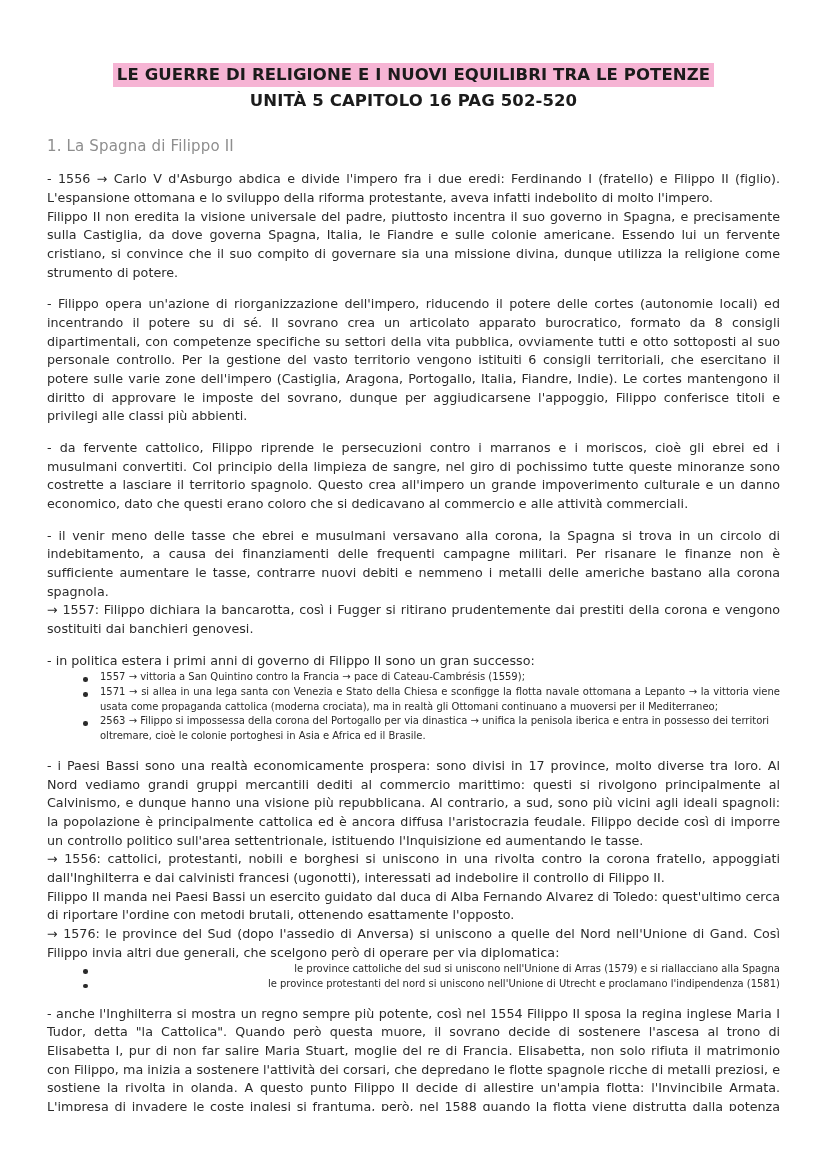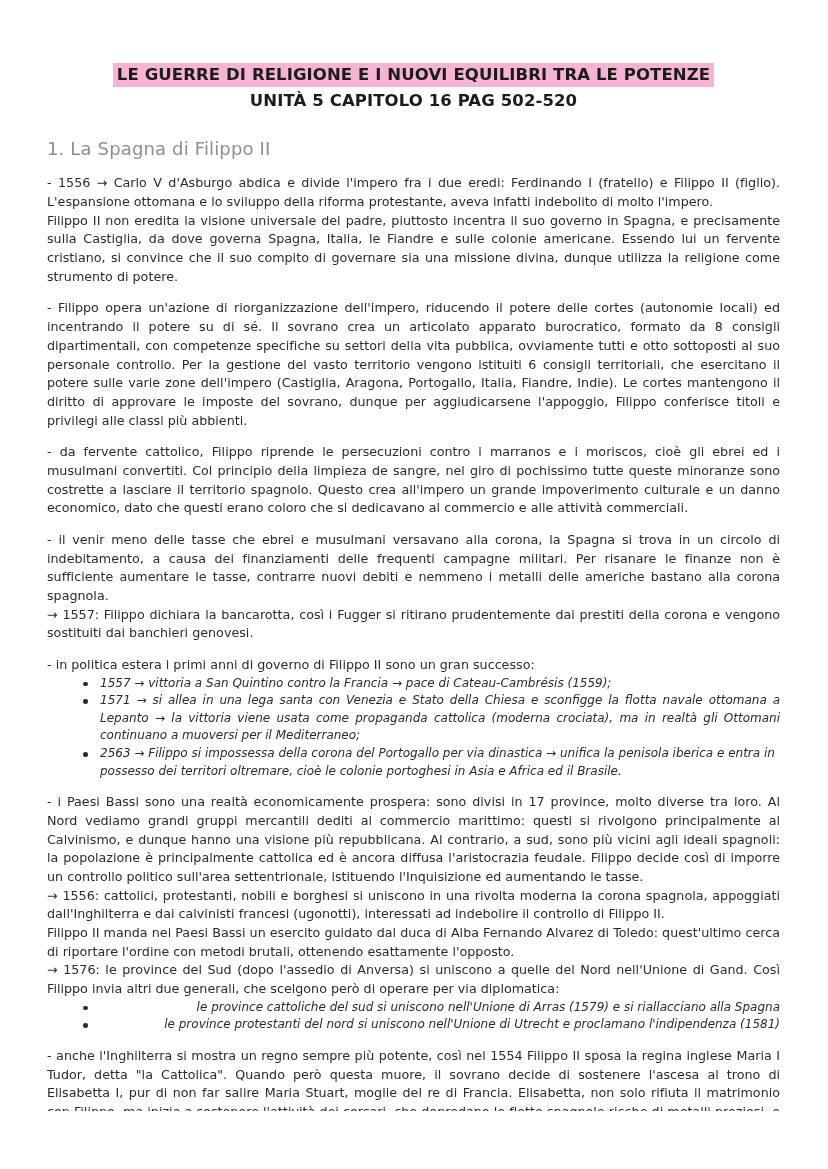--- a/index.html
+++ b/index.html
@@ -46,21 +46,21 @@
     font-weight: bold;
     color: #1b1b1b;
     letter-spacing: 0.1px;
     margin-top: 4px;
     line-height: 1.2;
   }
 
   
   .section-heading {
     margin-top: 25px;
-    font-size: 18px;
+    font-size: 15px;
     color: #8e8e8e;
     letter-spacing: 0.15px;
     line-height: 1.4;
   }
 
   
   .para {
     font-size: 12.7px;
     color: #2b2b2b;
     line-height: 1.47;
@@ -73,26 +73,25 @@
   .block { margin-top: 13px; }
 
   ul.bullets {
     list-style: none;
     margin: 0;
     padding: 0;
   }
   ul.bullets > li {
     position: relative;
     padding-left: 53px;
-    font-size: 12px;
+    font-size: 10px;
     color: #2b2b2b;
     line-height: 1.47;
     text-align: justify;
     text-justify: inter-word;
-    font-style: italic;
   }
   ul.bullets > li::before {
     content: "";
     position: absolute;
     left: 36px;
     top: 7px;
     width: 4.5px;
     height: 4.5px;
     border-radius: 50%;
     background: #2b2b2b;
@@ -135,21 +134,21 @@
       <p class="para">- in politica estera i primi anni di governo di Filippo II sono un gran successo:</p>
       <ul class="bullets">
         <li>1557 → vittoria a San Quintino contro la Francia → pace di Cateau-Cambrésis (1559);</li>
         <li>1571 → si allea in una lega santa con Venezia e Stato della Chiesa e sconfigge la flotta navale ottomana a Lepanto → la vittoria viene usata come propaganda cattolica (moderna crociata), ma in realtà gli Ottomani continuano a muoversi per il Mediterraneo;</li>
         <li>2563 → Filippo si impossessa della corona del Portogallo per via dinastica → unifica la penisola iberica e entra in possesso dei territori oltremare, cioè le colonie portoghesi in Asia e Africa ed il Brasile.</li>
       </ul>
     </div>
 
     <div class="block">
       <p class="para">- i Paesi Bassi sono una realtà economicamente prospera: sono divisi in 17 province, molto diverse tra loro. Al Nord vediamo grandi gruppi mercantili dediti al commercio marittimo: questi si rivolgono principalmente al Calvinismo, e dunque hanno una visione più repubblicana. Al contrario, a sud, sono più vicini agli ideali spagnoli: la popolazione è principalmente cattolica ed è ancora diffusa l'aristocrazia feudale. Filippo decide così di imporre un controllo politico sull'area settentrionale, istituendo l'Inquisizione ed aumentando le tasse.</p>
-      <p class="para">→ 1556: cattolici, protestanti, nobili e borghesi si uniscono in una rivolta moderna la corona spagnola, appoggiati dall'Inghilterra e dai calvinisti francesi (ugonotti), interessati ad indebolire il controllo di Filippo II.</p>
+      <p class="para">→ 1556: cattolici, protestanti, nobili e borghesi si uniscono in una rivolta contro la corona fratello, appoggiati dall'Inghilterra e dai calvinisti francesi (ugonotti), interessati ad indebolire il controllo di Filippo II.</p>
       <p class="para">Filippo II manda nei Paesi Bassi un esercito guidato dal duca di Alba Fernando Alvarez di Toledo: quest'ultimo cerca di riportare l'ordine con metodi brutali, ottenendo esattamente l'opposto.</p>
       <p class="para">→ 1576: le province del Sud (dopo l'assedio di Anversa) si uniscono a quelle del Nord nell'Unione di Gand. Così Filippo invia altri due generali, che scelgono però di operare per via diplomatica:</p>
       <ul class="bullets loose">
         <li>le province cattoliche del sud si uniscono nell'Unione di Arras (1579) e si riallacciano alla Spagna</li>
         <li>le province protestanti del nord si uniscono nell'Unione di Utrecht e proclamano l'indipendenza (1581)</li>
       </ul>
     </div>
 
     <div class="block">
       <p class="para">- anche l'Inghilterra si mostra un regno sempre più potente, così nel 1554 Filippo II sposa  la regina inglese Maria I Tudor, detta "la Cattolica". Quando però questa muore, il sovrano decide di sostenere l'ascesa al trono di Elisabetta I, pur di non far salire Maria Stuart, moglie del re di Francia. Elisabetta, non solo rifiuta il matrimonio con Filippo, ma inizia a sostenere l'attività dei corsari, che depredano le flotte spagnole ricche di metalli preziosi, e sostiene la rivolta in olanda. A questo punto Filippo II decide di allestire un'ampia flotta: l'Invincibile Armata. L'impresa di invadere le coste inglesi si frantuma, però, nel 1588 quando la flotta viene distrutta dalla potenza inglese.</p>

